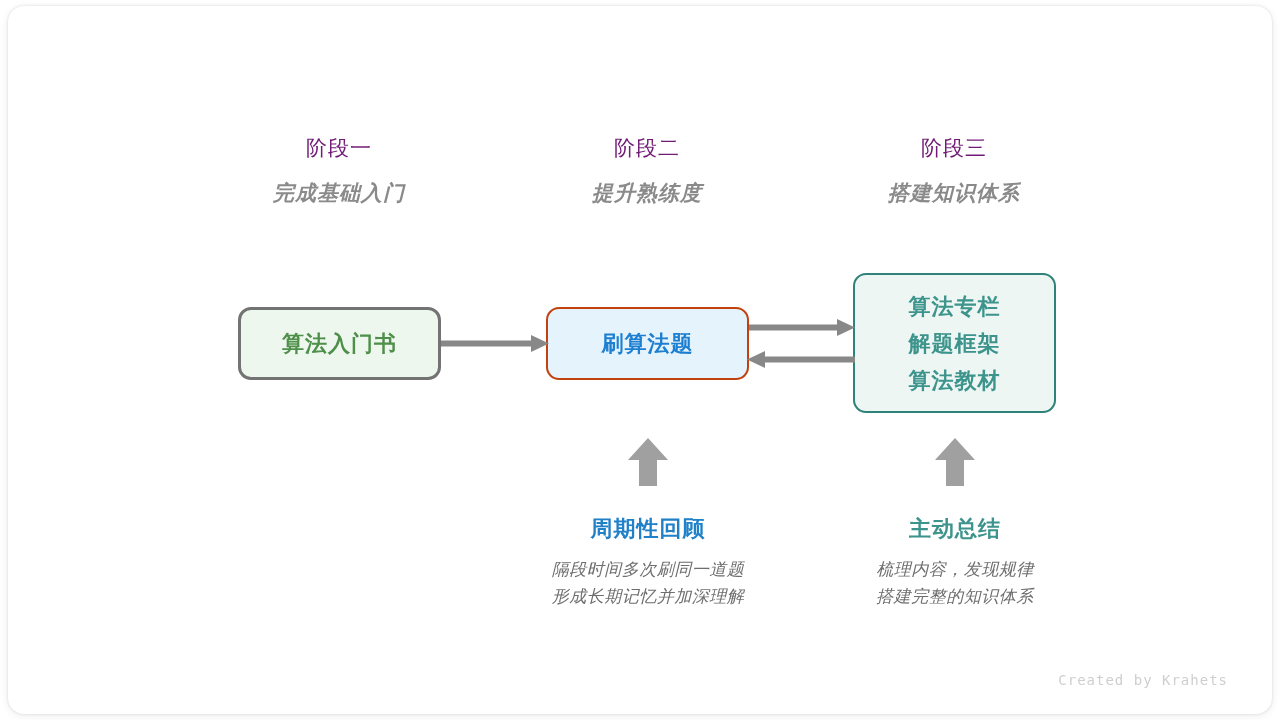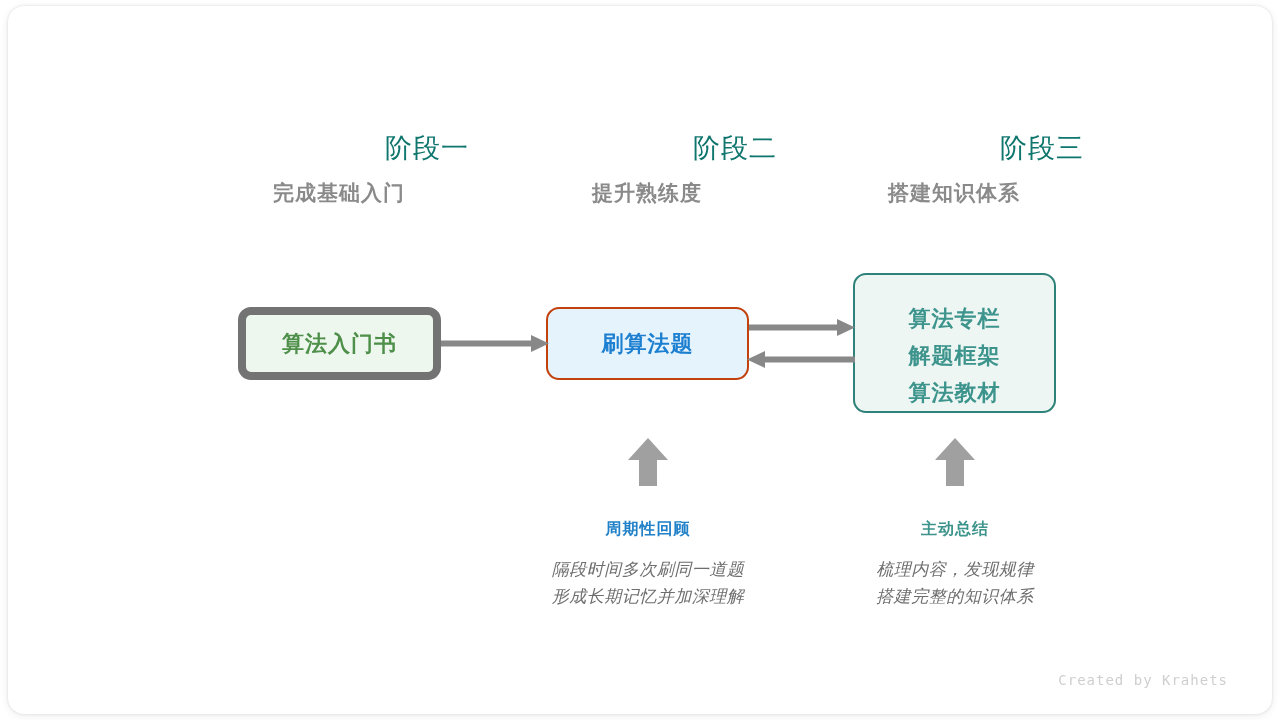--- a/index.html
+++ b/index.html
@@ -25,82 +25,81 @@
     border-radius: 16px;
     box-shadow: 0 0 3px rgba(0,0,0,0.13), 0 2px 10px rgba(0,0,0,0.07);
   }
 
   .stage {
     position: absolute;
     text-align: center;
     width: 260px;
   }
   .stage-sub {
-    font-size: 27px;
-    color: #0f766e;
+    font-size: 21px;
+    color: #701a75;
     font-weight: 400;
     line-height: 28px;
     letter-spacing: 1px;
-    text-align: right;
   }
   .stage-title {
     font-size: 21px;
     color: #8a8a8a;
     font-weight: bold;
     line-height: 30px;
     margin-top: 16px;
     letter-spacing: 1px;
+    font-style: italic;
   }
 
   
   .node {
     position: absolute;
     box-sizing: border-box;
     border-radius: 13px;
     display: flex;
     flex-direction: column;
     align-items: center;
     justify-content: center;
     font-weight: bold;
     font-size: 22px;
     letter-spacing: 1px;
   }
   .node-line { line-height: 37px; }
 
   #node-book {
     left: 230px; top: 301px; width: 203px; height: 73px;
     background: #eef7ee;
-    border: 8px solid #737373;
+    border: 3px solid #737373;
     color: #4e8f4a;
   }
   #node-practice {
     left: 538px; top: 301px; width: 203px; height: 73px;
     background: #e5f3fd;
     border: 2px solid #c2410c;
     color: #1c7fd0;
   }
   #node-knowledge {
     left: 845px; top: 267px; width: 203px; height: 140px;
     background: #edf6f3;
     border: 2px solid #2f8279;
     color: #3d948c;
-    justify-content: flex-end;
   }
 
   
   .arrow-svg { position: absolute; overflow: visible; }
 
   
   .annot {
     position: absolute;
     width: 300px;
     text-align: center;
   }
   .annot-title {
-    font-size: 16px;
+    font-size: 22px;
     font-weight: bold;
     letter-spacing: 1px;
     line-height: 30px;
   }
   .annot-title.blue { color: #2080c8; }
   .annot-title.teal { color: #3d948c; }
   .annot-desc {
     margin-top: 12px;
     font-size: 17px;
     color: #6e6e6e;

